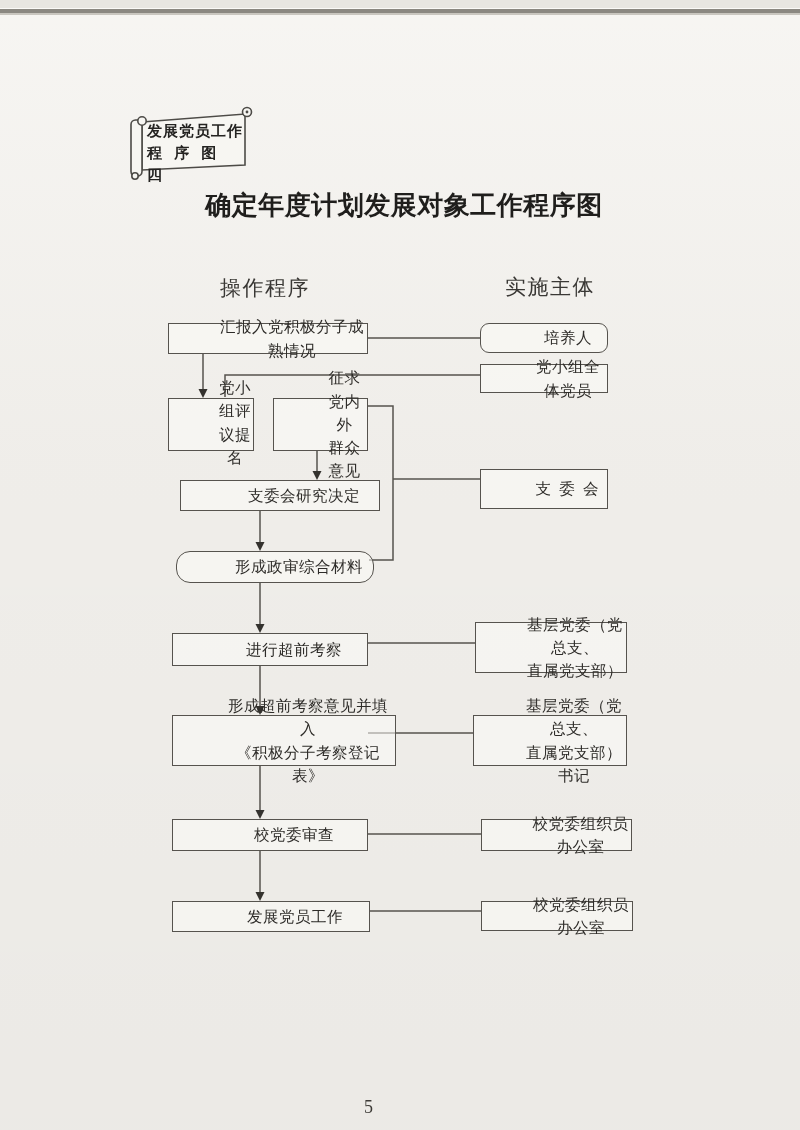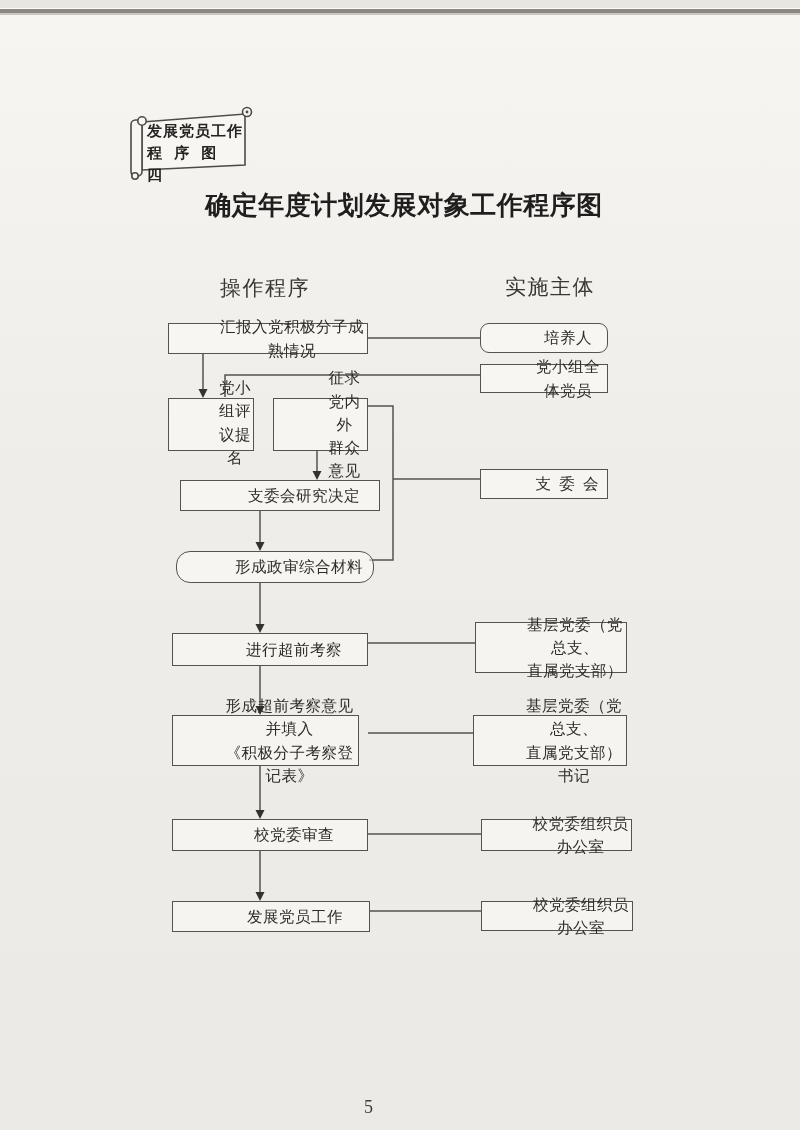--- a/index.html
+++ b/index.html
@@ -34,27 +34,27 @@
     font-size:15.5px;letter-spacing:.5px;line-height:1.5;color:#2e2c29;
     white-space:pre-line;box-sizing:border-box;padding-left:48px;
   }
   
   #s1{left:168px;top:315px;width:200px;height:31px;}
   #s2{left:168px;top:390px;width:86px;height:53px;font-family:Liberation Mono, monospace;}
   #s3{left:273px;top:390px;width:95px;height:53px;}
   #s4{left:180px;top:472px;width:200px;height:31px;}
   #s5{left:176px;top:543px;width:198px;height:32px;border-radius:14px;}
   #s6{left:172px;top:625px;width:196px;height:33px;}
-  #s7{left:172px;top:707px;width:187px;height:51px;}
+  #s7{left:172px;top:707px;width:224px;height:51px;}
   #s8{left:172px;top:811px;width:196px;height:32px;}
   #s9{left:172px;top:893px;width:198px;height:31px;}
   
   #r1{left:480px;top:315px;width:128px;height:30px;border-radius:9px;}
   #r2{left:480px;top:356px;width:128px;height:29px;}
-  #r3{left:480px;top:461px;width:128px;height:30px;letter-spacing:2px;}
+  #r3{left:480px;top:461px;width:128px;height:40px;letter-spacing:2px;}
   #r4{left:475px;top:614px;width:152px;height:51px;}
   #r5{left:473px;top:707px;width:154px;height:51px;}
   #r6{left:481px;top:811px;width:151px;height:32px;}
   #r7{left:481px;top:893px;width:152px;height:30px;}
   .connectors{position:absolute;left:0;top:0;pointer-events:none;}
   .page-number{
     position:absolute;left:364px;top:1089px;
     font-family:"Liberation Serif", serif;font-size:18px;color:#3c3a36;
   }
 </style>

